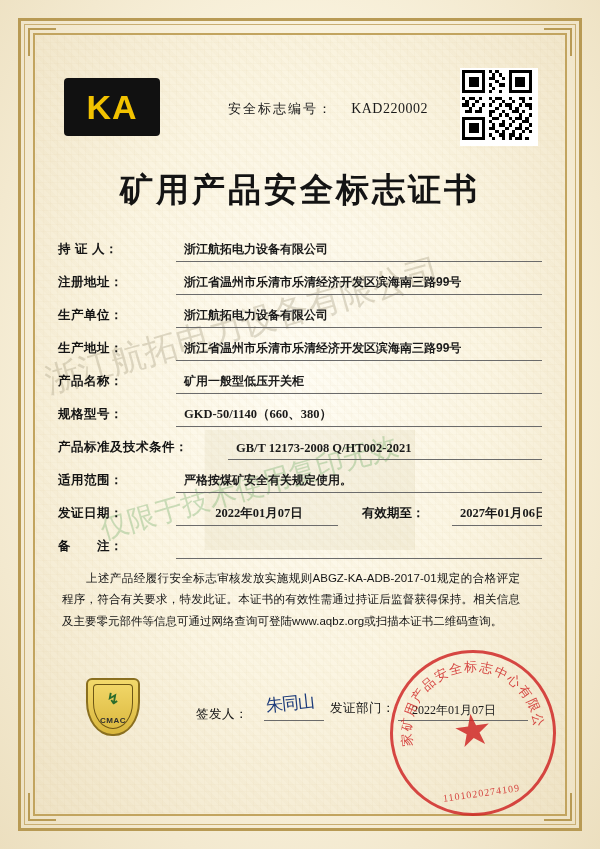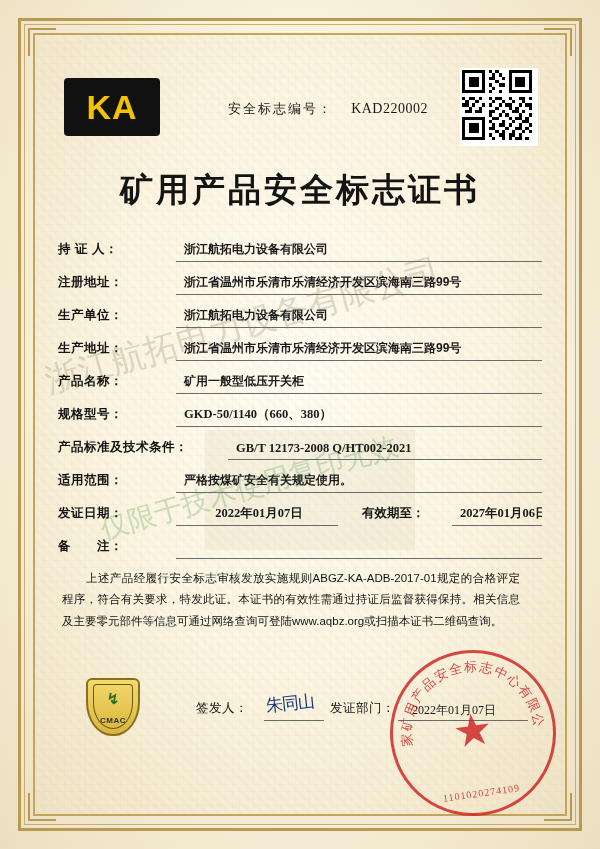--- a/index.html
+++ b/index.html
@@ -230,21 +230,21 @@
     font-weight: bold;
     color: #2f2f2f;
     letter-spacing: 0.5px;
   }
   .sign-label {
     position: absolute;
     font-size: 12.5px;
     color: #141414;
     letter-spacing: 0.5px;
   }
-  .sign-label.a { left: 196px; top: 22px; }
+  .sign-label.a { left: 196px; top: 28px; }
   .sign-label.b { left: 330px; top: 22px; }
   .sign-line {
     position: absolute;
     border-bottom: 1px solid #6b6b6b;
   }
   .sign-line.a { left: 264px; top: 42px; width: 60px; }
   .sign-line.b { left: 398px; top: 42px; width: 130px; }
   .handwriting {
     position: absolute;
     left: 266px;

